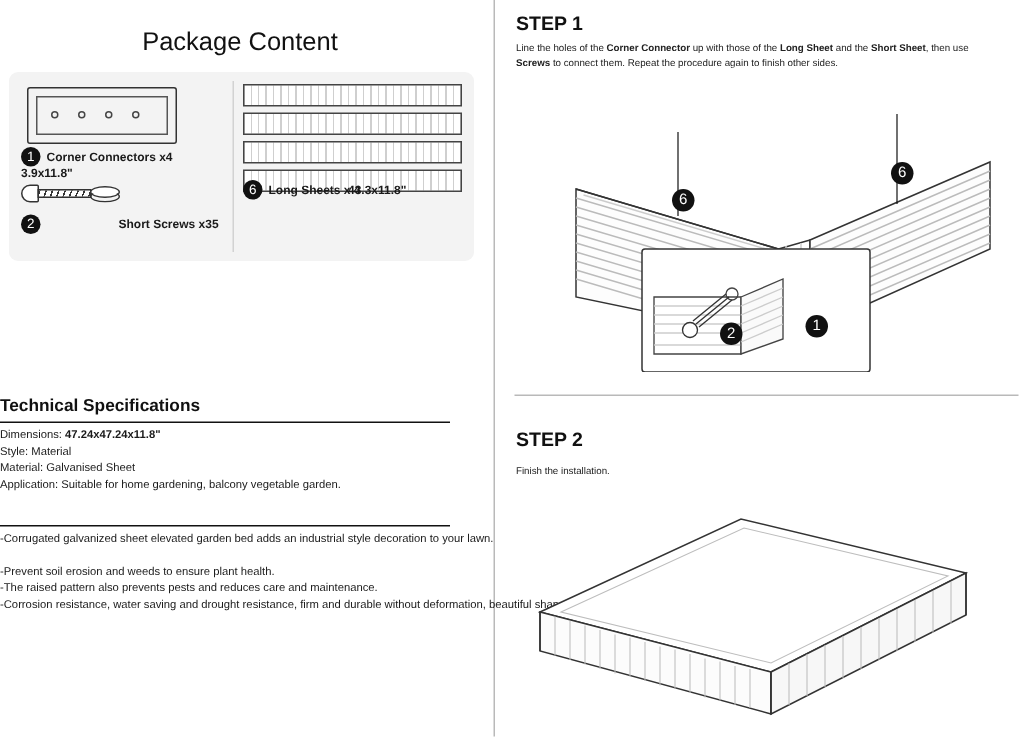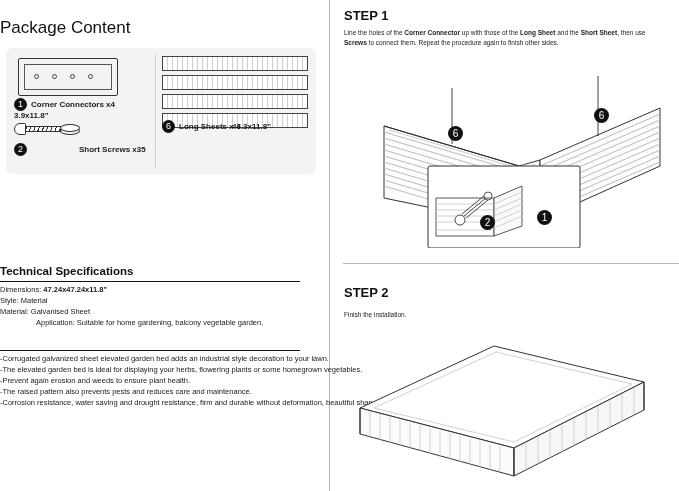--- a/index.html
+++ b/index.html
@@ -34,20 +34,21 @@
     left: 0;
     top: 0;
     width: 329px;
     height: 491px;
   }
   .pkg-title {
     position: absolute;
     left: 0;
     top: 18px;
     width: 320px;
+    text-align: center;
     font-size: 17px;
     font-weight: normal;
     color: #111;
   }
   .pkg-box {
     position: absolute;
     left: 6px;
     top: 48px;
     width: 310px;
     height: 126px;
@@ -309,28 +310,27 @@
     <div class="sec-rule" style="left:0px; top:281px; width:300px;"></div>
     <div class="spec-line" style="left:0px; top:285px;">
       <span>Dimensions: </span><b>47.24x47.24x11.8"</b>
     </div>
     <div class="spec-line" style="left:0px; top:296px;">
       <span>Style: </span><span>Material</span>
     </div>
     <div class="spec-line" style="left:0px; top:307px;">
       <span>Material: </span><span>Galvanised Sheet</span>
     </div>
-    <div class="spec-line" style="left:0px; top:318px;padding-left:36px;">
+    <div class="spec-line" style="left:0px; top:318px;">
       <span>Application: </span><span>Suitable for home gardening, balcony vegetable garden.</span>
     </div>
 
     <div class="sec-rule" style="left:0px; top:350px; width:300px;"></div>
     <div class="feat-line" style="left:0px; top:354px;">-Corrugated galvanized sheet elevated garden bed adds an industrial style decoration to your lawn.</div>
-    <div class="feat-line" style="left:0px; top:365px;">-The elevated garden bed is ideal for displaying your herbs, flowering plants or some homegrown vegetables.</div>
-    <div class="feat-line" style="left:0px; top:376px;">-Prevent again erosion and weeds to ensure plant health.</div>
+    <div class="feat-line" style="left:0px; top:376px;">-Prevent soil erosion and weeds to ensure plant health.</div>
     <div class="feat-line" style="left:0px; top:387px;">-The raised pattern also prevents pests and reduces care and maintenance.</div>
     <div class="feat-line" style="left:0px; top:398px;">-Corrosion resistance, water saving and drought resistance, firm and durable without deformation, beautiful shape.</div>
   </div>
 
   <div class="right">
 
     <div class="step-title" style="left:14px; top:8px;">STEP 1</div>
     <div class="step-text" style="left:14px; top:28px;">
       <span>Line the holes of the </span><b>Corner Connector</b><span> up with those of the </span><b>Long Sheet</b><span> and the </span><b>Short Sheet</b><span>, then use </span><b>Screws</b><span> to connect them. Repeat the procedure again to finish other sides.</span>
     </div>

